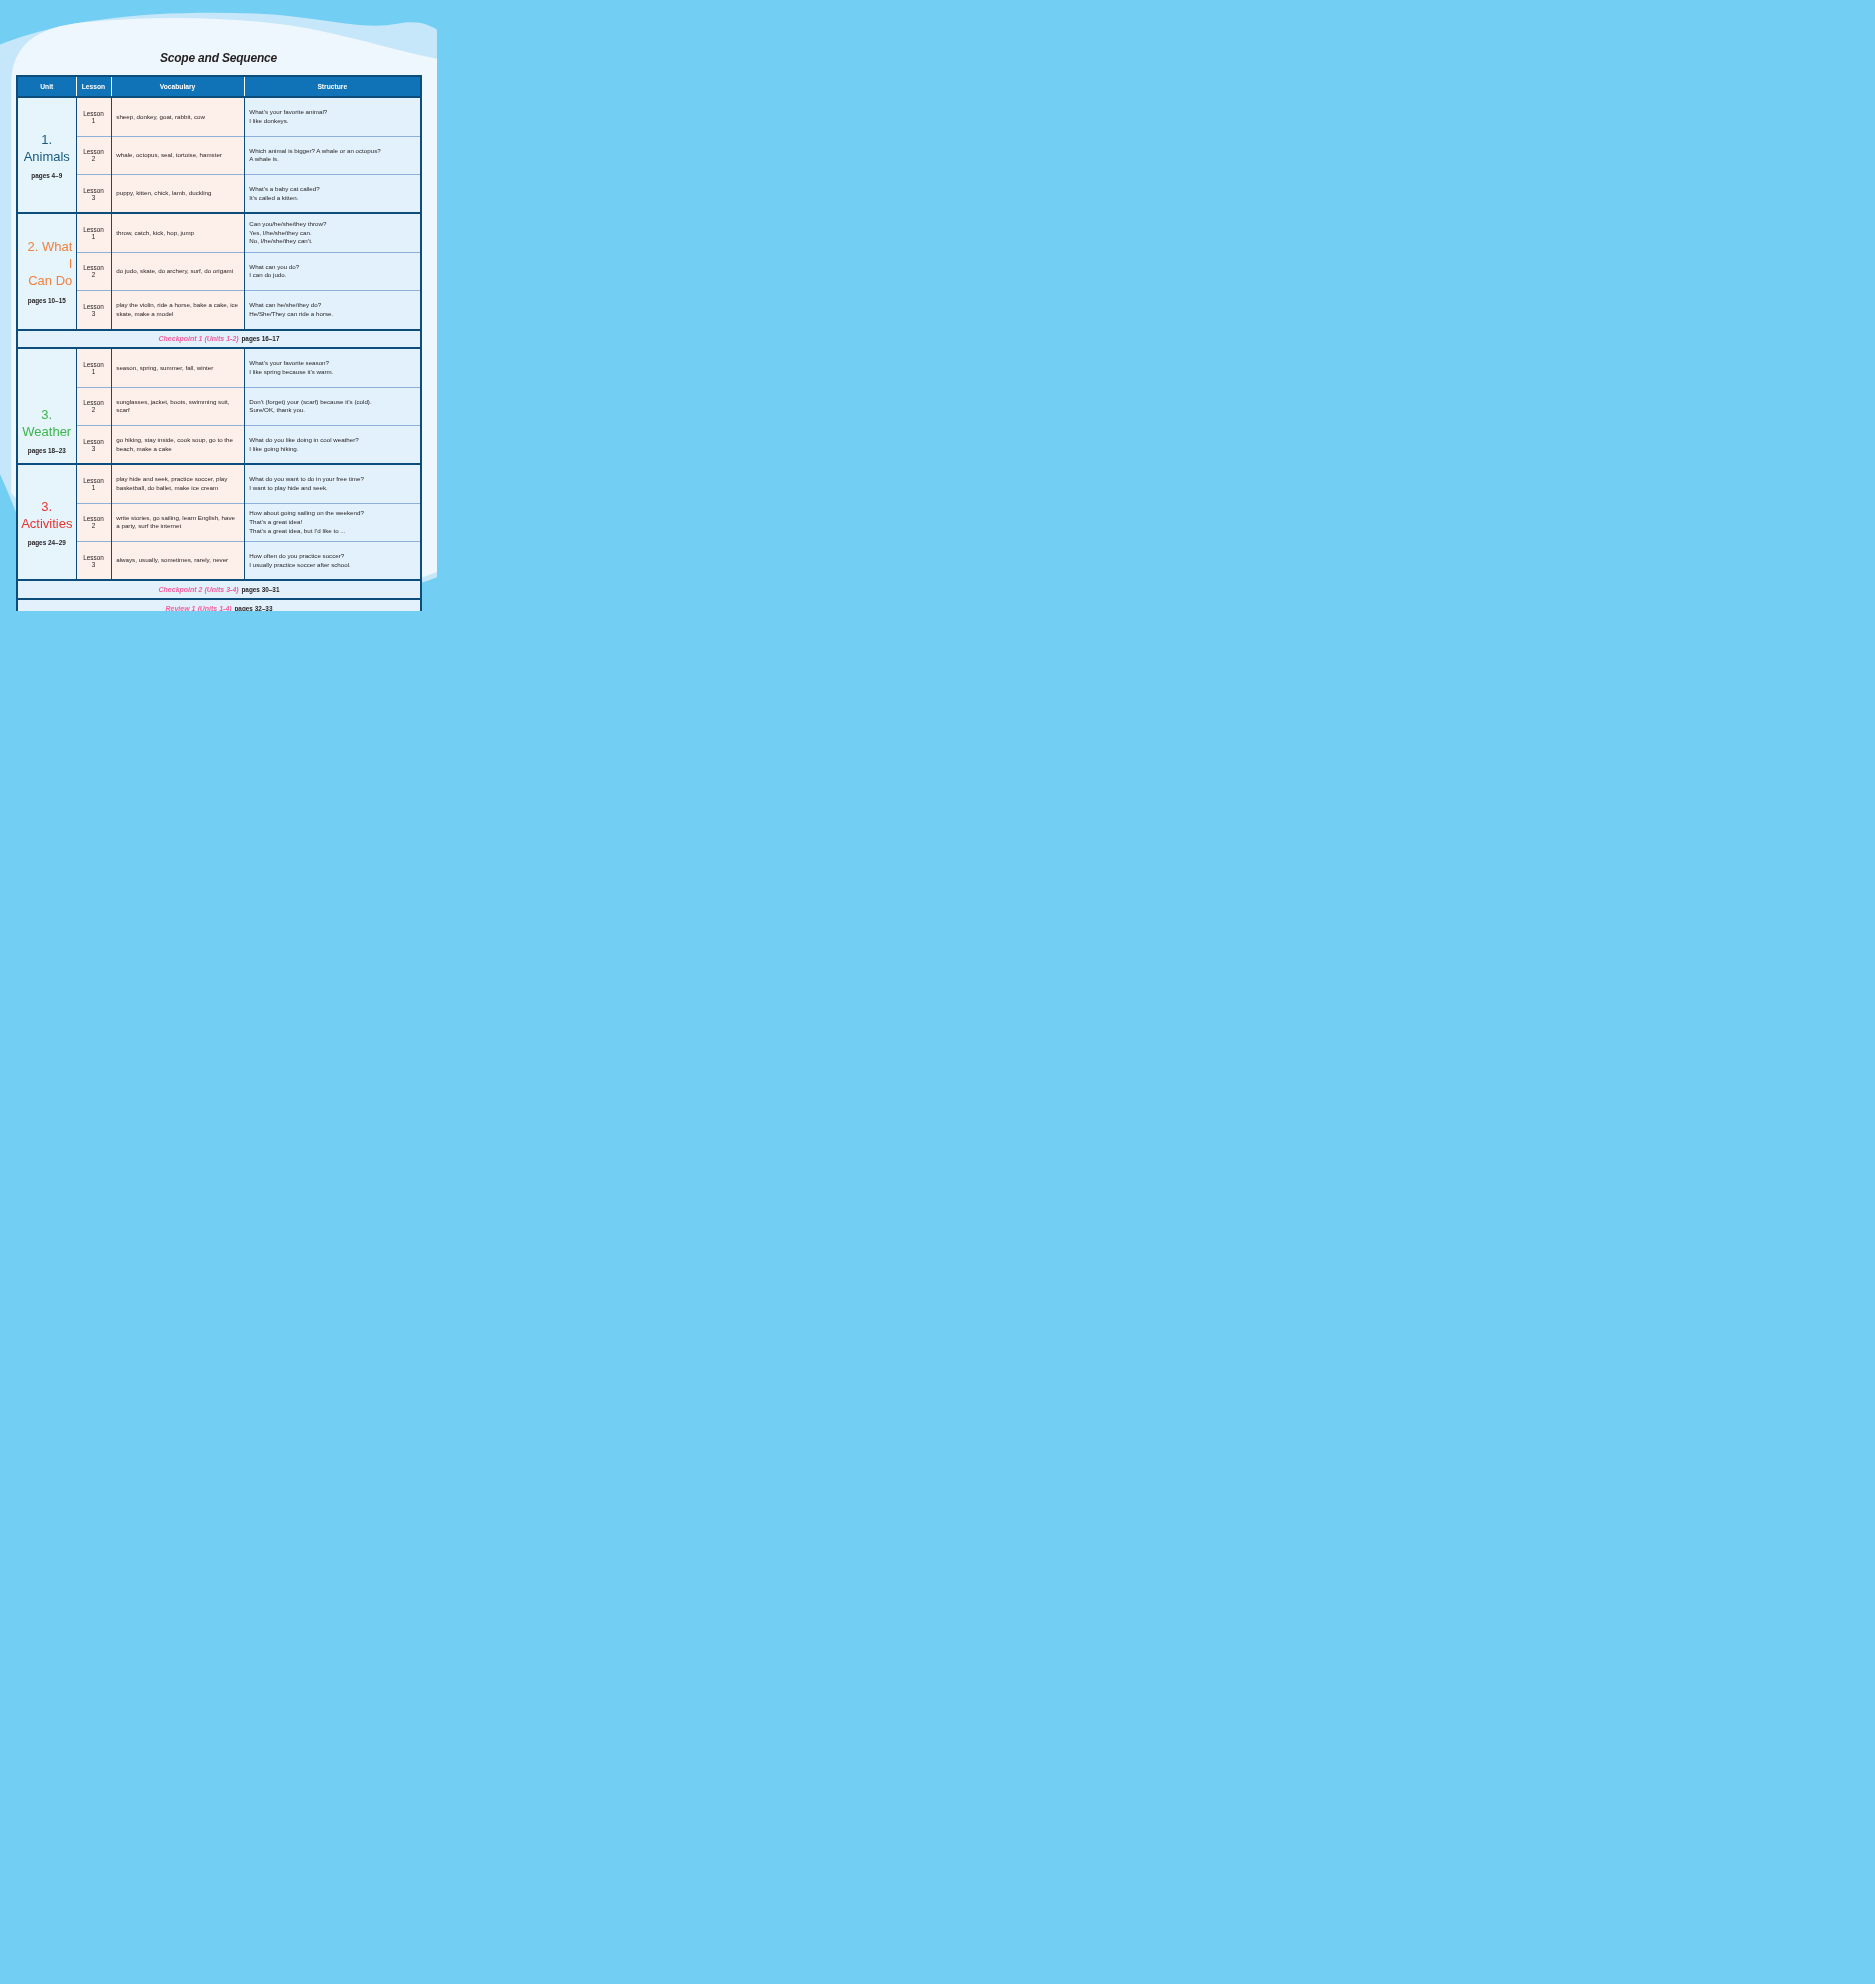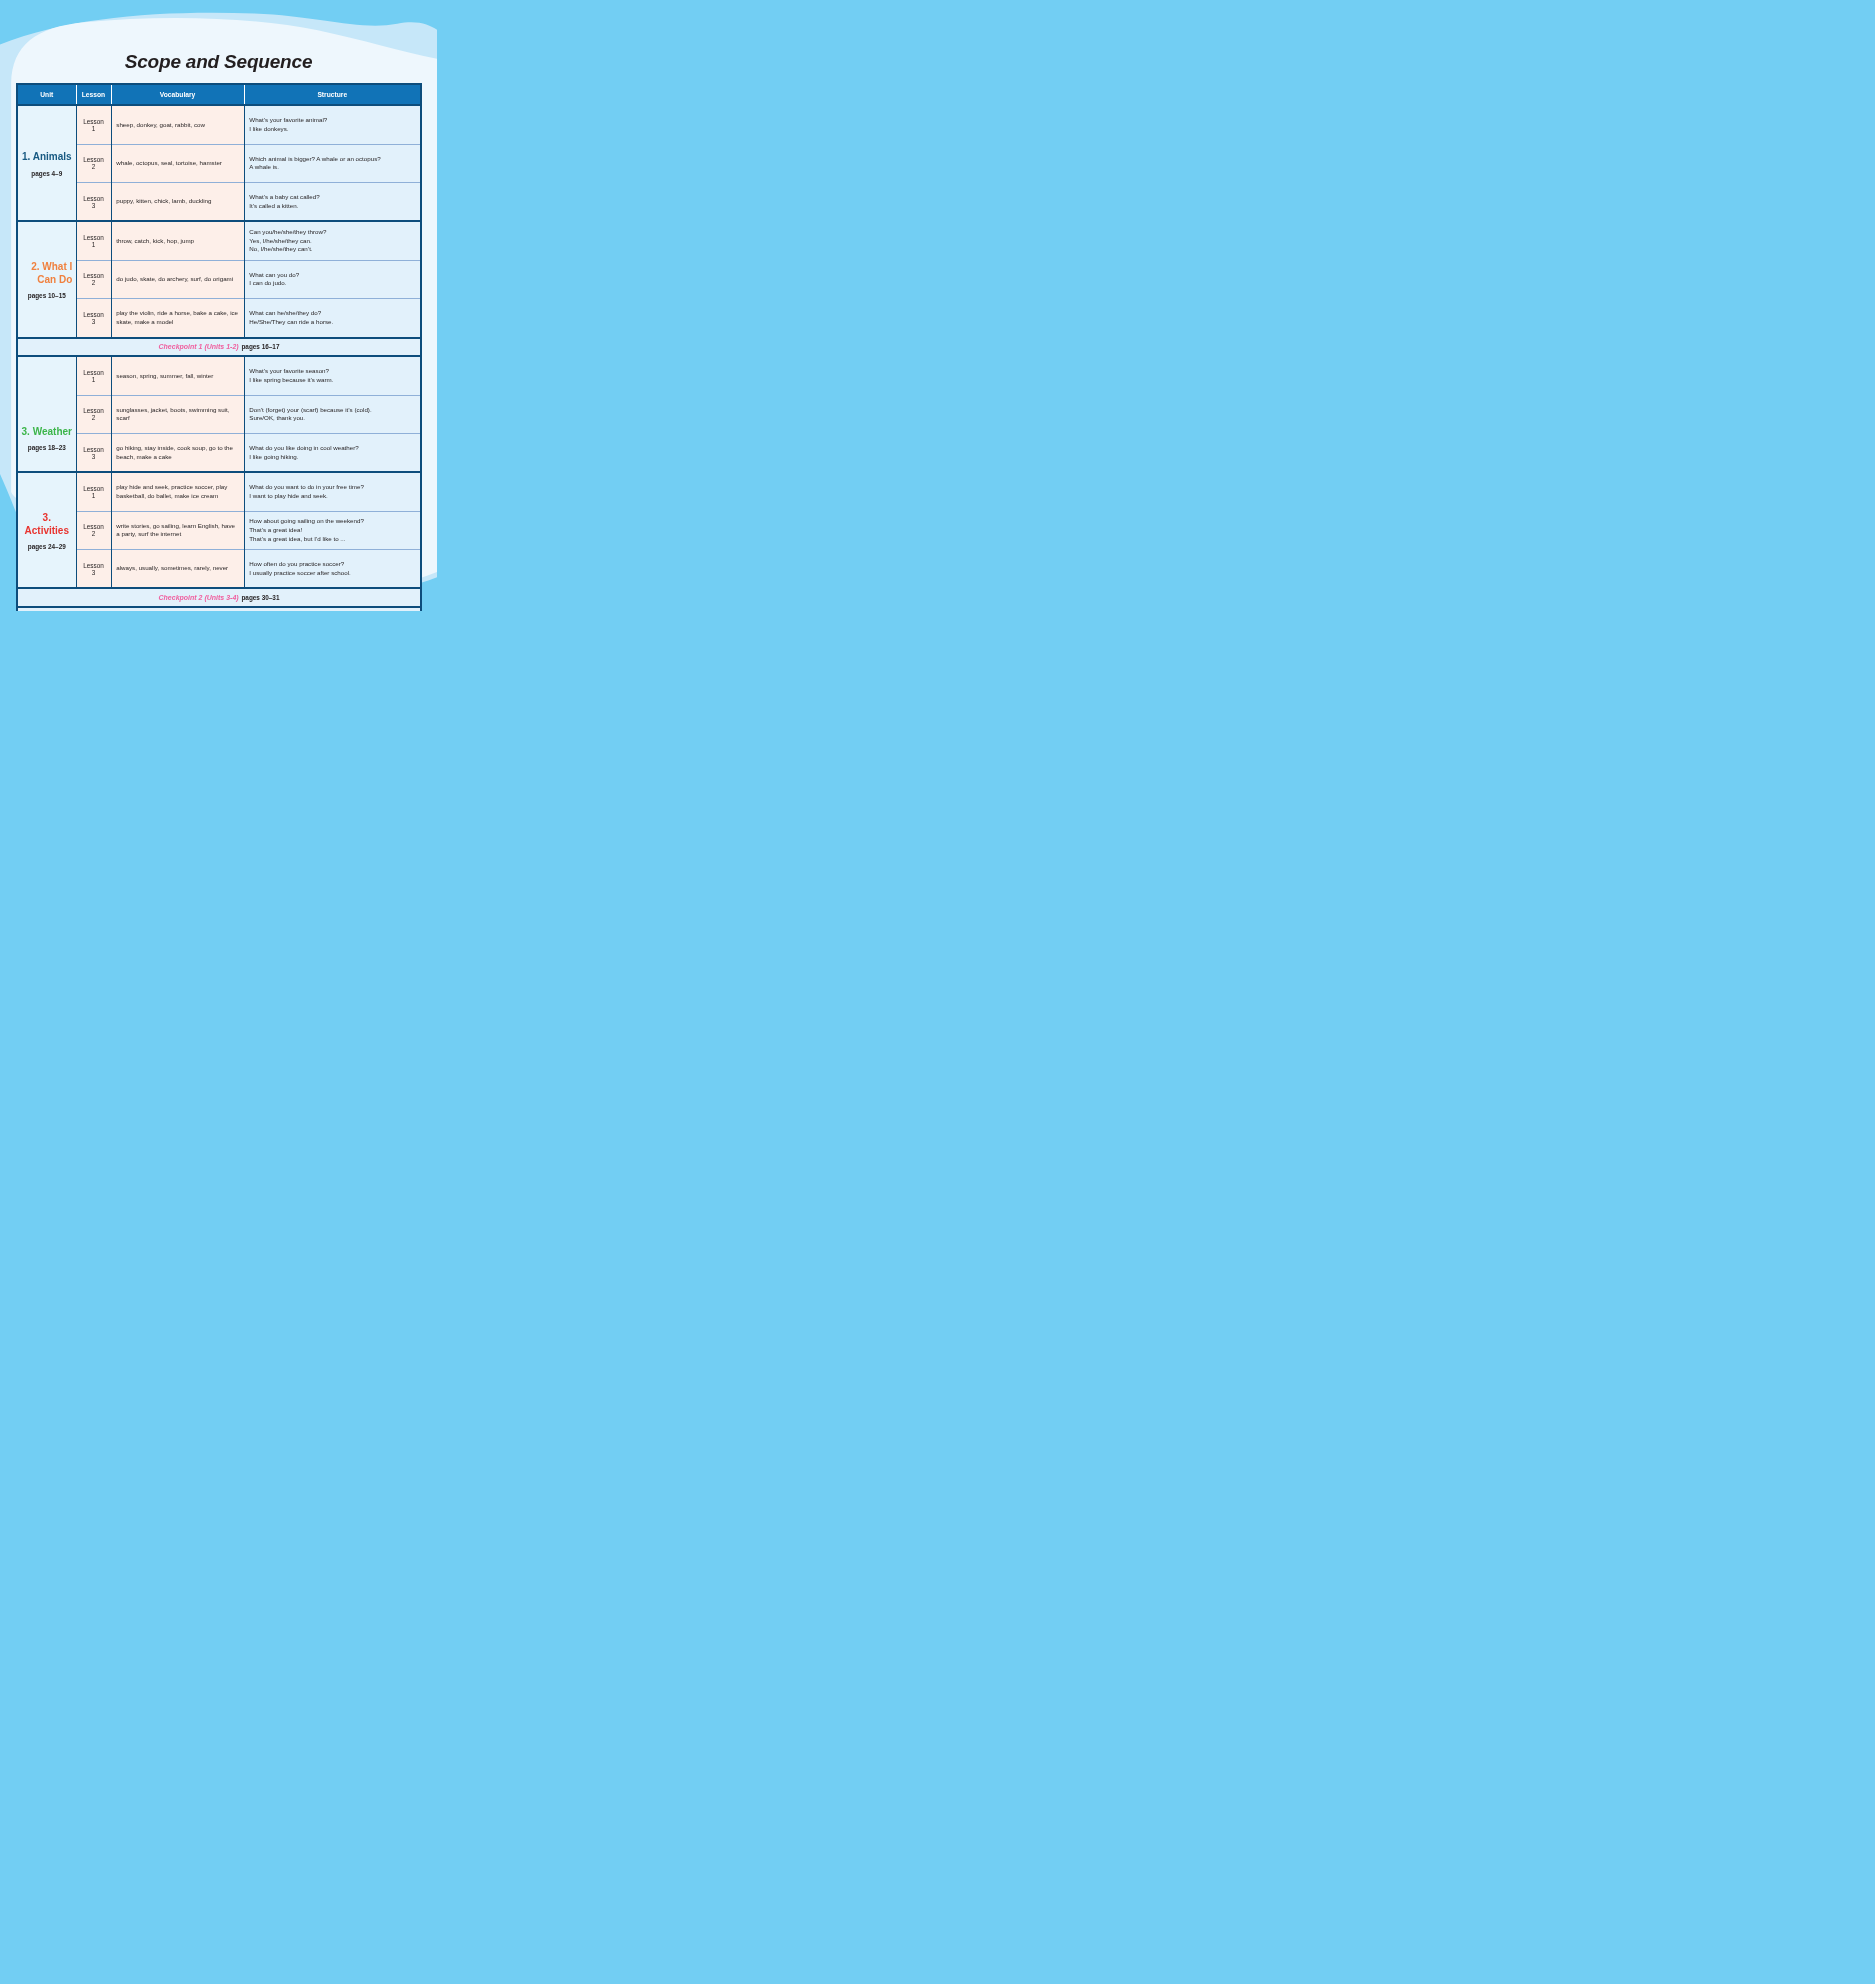--- a/index.html
+++ b/index.html
@@ -7,21 +7,21 @@
     width:437px;height:611px;
     font-family:"Liberation Sans", sans-serif;
     position:relative;overflow:hidden;
     background:#72cef3;
   }
   #bg{position:absolute;left:0;top:0;width:437px;height:611px;z-index:0;}
   .page{position:relative;z-index:1;width:437px;height:611px;}
   h1.title{
     margin:0;padding:51px 0 0 0;
     text-align:center;
-    font-size:19px;
+    font-size:12px;
     font-style:italic;
     font-weight:700;
     letter-spacing:-0.2px;
     color:#231f20;
   }
   table.sst{
     border-collapse:collapse;
     table-layout:fixed;
     width:405px;
     margin:10.3px 0 0 16px;
@@ -44,22 +44,22 @@
     vertical-align:middle;
     padding:3.2px 4.8px;
   }
   .unit-cell{
     background:#e6f4fc;
     border-right:1.2px solid #0d4d7c;
     text-align:center;
     padding:2.4px 3.2px;
   }
   .unit-name{
-    font-weight:700;
-    font-size:10px;
+    font-weight:400;
+    font-size:13px;
     white-space:pre-line;
     line-height:1.3;
     margin-bottom:6.4px;
   }
   .unit-pages{
     font-weight:700;
     font-size:6.4px;
     color:#231f20;
   }
   .u-animals{color:#175982;}

